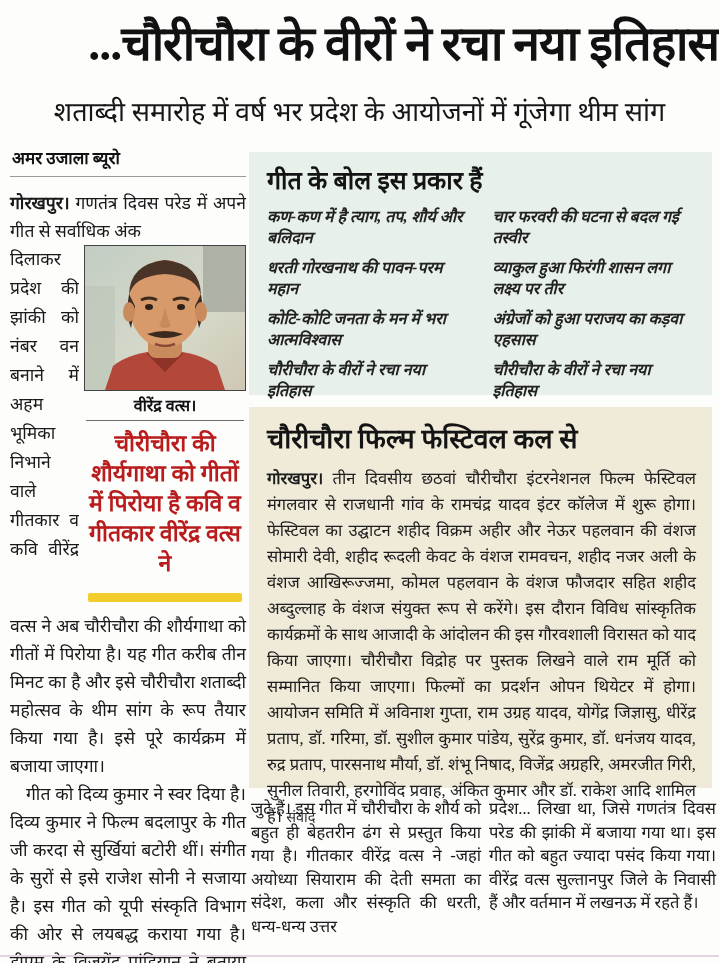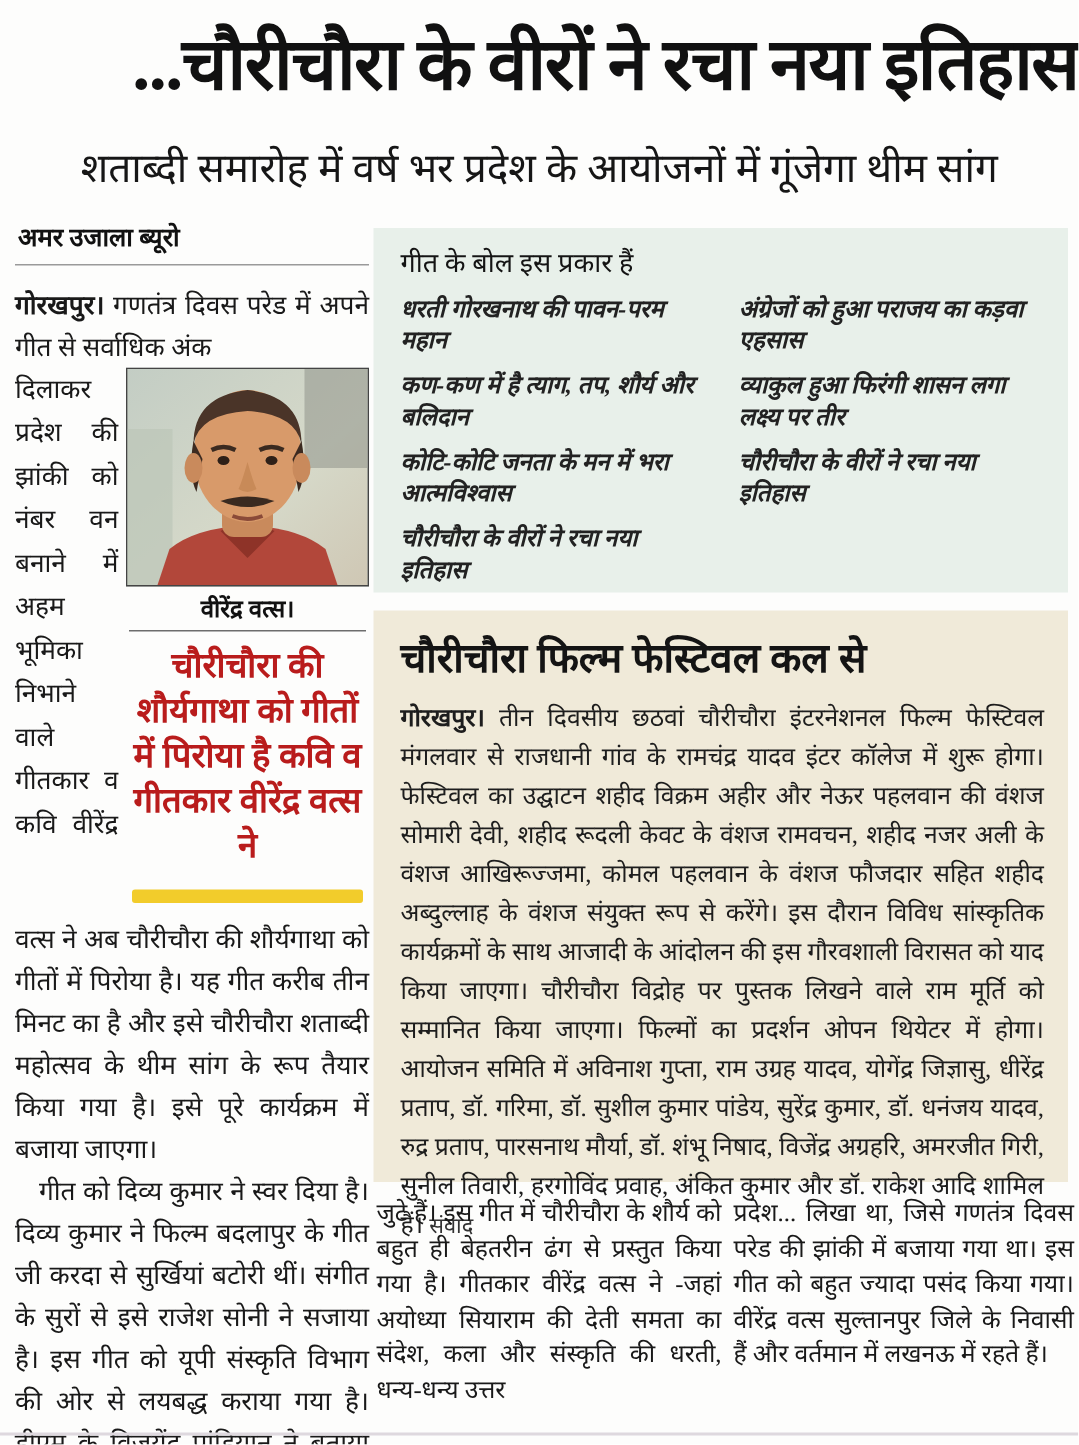--- a/index.html
+++ b/index.html
@@ -41,21 +41,21 @@
     color:#191919; overflow:hidden; word-spacing:2px;
   }
   .body-para-1 { margin-top:10px; }
   .body-para-2 { text-indent:16px; }
 
   
   .lyrics-box {
     position:absolute; top:152px; left:249px; width:463px; height:243px;
     background:#e8f0ea; padding:10px 16px 8px 18px;
   }
-  .lyrics-title { font-size:18px; font-weight:normal; color:#141414; margin-bottom:10px; }
+  .lyrics-title { font-size:25px; font-weight:bold; color:#141414; margin-bottom:10px; }
   .lyrics-cols { display:flex; gap:22px; }
   .lyrics-col { width:50%; }
   .lyric-line {
     font-size:16px; font-style:italic; font-weight:600; line-height:21px;
     color:#222; margin-bottom:9px;
   }
 
   
   .festival-box {
     position:absolute; top:407px; left:249px; width:463px; height:381px;
@@ -141,28 +141,29 @@
     </div>
 
     <div class="bodytext body-para-1">वत्स ने अब चौरीचौरा की शौर्यगाथा को गीतों में पिरोया है। यह गीत करीब तीन मिनट का है और इसे चौरीचौरा शताब्दी महोत्सव के थीम सांग के रूप तैयार किया गया है। इसे पूरे कार्यक्रम में बजाया जाएगा।</div>
     <div class="bodytext body-para-2">गीत को दिव्य कुमार ने स्वर दिया है। दिव्य कुमार ने फिल्म बदलापुर के गीत जी करदा से सुर्खियां बटोरी थीं। संगीत के सुरों से इसे राजेश सोनी ने सजाया है। इस गीत को यूपी संस्कृति विभाग की ओर से लयबद्ध कराया गया है। डीएम के विजयेंद्र पांडियान ने बताया कि महोत्सव में कार्यक्रमों की प्रस्तुति देने वाले बच्चे इसी थीम सांग पर अभ्यास करने में</div>
   </div>
 
   <div class="lyrics-box">
     <div class="lyrics-title">गीत के बोल इस प्रकार हैं</div>
     <div class="lyrics-cols">
       <div class="lyrics-col">
+          <div class="lyric-line">कण-कण में है त्याग, तप, शौर्य और बलिदान</div>
           <div class="lyric-line">धरती गोरखनाथ की पावन-परम महान</div>
-          <div class="lyric-line">कण-कण में है त्याग, तप, शौर्य और बलिदान</div>
           <div class="lyric-line">कोटि-कोटि जनता के मन में भरा आत्मविश्वास</div>
           <div class="lyric-line">चौरीचौरा के वीरों ने रचा नया इतिहास</div>
         </div>
       <div class="lyrics-col">
+          <div class="lyric-line">चार फरवरी की घटना से बदल गई तस्वीर</div>
+          <div class="lyric-line">व्याकुल हुआ फिरंगी शासन लगा लक्ष्य पर तीर</div>
           <div class="lyric-line">अंग्रेजों को हुआ पराजय का कड़वा एहसास</div>
-          <div class="lyric-line">व्याकुल हुआ फिरंगी शासन लगा लक्ष्य पर तीर</div>
           <div class="lyric-line">चौरीचौरा के वीरों ने रचा नया इतिहास</div>
         </div>
     </div>
   </div>
 
   <div class="festival-box">
     <div class="festival-title">चौरीचौरा फिल्म फेस्टिवल कल से</div>
     <div class="festival-body"><span class="dateline">गोरखपुर।</span><span> तीन दिवसीय छठवां चौरीचौरा इंटरनेशनल फिल्म फेस्टिवल मंगलवार से राजधानी गांव के रामचंद्र यादव इंटर कॉलेज में शुरू होगा। फेस्टिवल का उद्घाटन शहीद विक्रम अहीर और नेऊर पहलवान की वंशज सोमारी देवी, शहीद रूदली केवट के वंशज रामवचन, शहीद नजर अली के वंशज आखिरूज्जमा, कोमल पहलवान के वंशज फौजदार सहित शहीद अब्दुल्लाह के वंशज संयुक्त रूप से करेंगे। इस दौरान विविध सांस्कृतिक कार्यक्रमों के साथ आजादी के आंदोलन की इस गौरवशाली विरासत को याद किया जाएगा। चौरीचौरा विद्रोह पर पुस्तक लिखने वाले राम मूर्ति को सम्मानित किया जाएगा। फिल्मों का प्रदर्शन ओपन थियेटर में होगा। आयोजन समिति में अविनाश गुप्ता, राम उग्रह यादव, योगेंद्र जिज्ञासु, धीरेंद्र प्रताप, डॉ. गरिमा, डॉ. सुशील कुमार पांडेय, सुरेंद्र कुमार, डॉ. धनंजय यादव, रुद्र प्रताप, पारसनाथ मौर्या, डॉ. शंभू निषाद, विजेंद्र अग्रहरि, अमरजीत गिरी, सुनील तिवारी, हरगोविंद प्रवाह, अंकित कुमार और डॉ. राकेश आदि शामिल हैं। </span><span class="credit">संवाद</span></div>
   </div>
 

